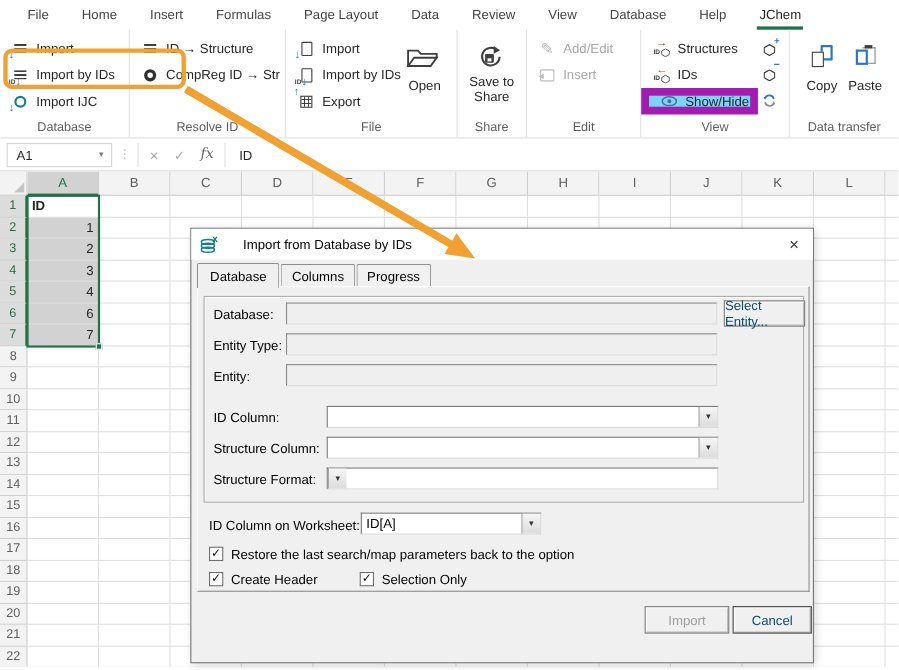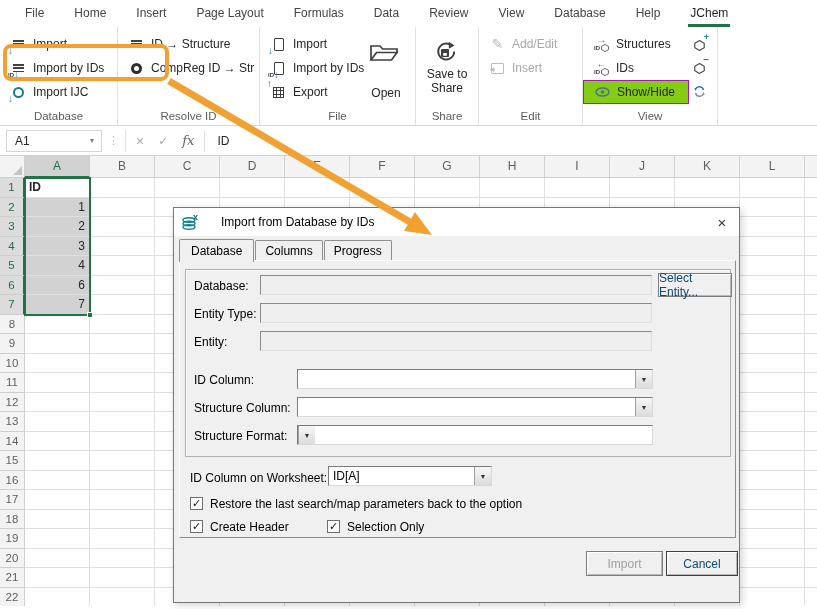--- a/index.html
+++ b/index.html
@@ -35,21 +35,21 @@
     repeating-linear-gradient(90deg,transparent 0 2.4px,#3f3f3f 2.4px 3.4px)}
   .bigbtn{display:flex;flex-direction:column;align-items:center;justify-content:flex-start;
     padding-top:9px;text-align:center;line-height:14px;color:#262626}
   .filecols{display:flex}
   .fitems{width:100px}
   .redarr{color:#c0392b;font-weight:bold;font-size:10px;line-height:8px}
   .viewcols{display:flex}
   .vitems{width:106px}
   .vsmall{display:flex;flex-direction:column;align-items:center;padding-top:3px;gap:3px}
   .sbtn{width:20px;height:20px;display:flex;align-items:center;justify-content:center;position:relative}
-  .hl{background:#84cc16;border:1px solid #a21caf}
+  .hl{background:#7dd3fc;border:7px solid #a21caf}
   .i-table{width:15px;height:12px;border:1px solid #3f3f3f;background:
     repeating-linear-gradient(#0000 0 3px,#3f3f3f 3px 4px),
     linear-gradient(to right,#fff 9px,#2779c7 9px)}
   .i-insert{width:13px;height:11px;border:1.3px solid #bdbdbd;border-radius:1px;position:relative}
   .i-insert span{position:absolute;left:-4px;top:1px;font-size:8px;color:#bdbdbd}
   .pen{font-size:14px;color:#b9b9b9}
   .stack{display:flex;flex-direction:column;align-items:center;line-height:8px}
   .idrow{display:flex;align-items:center;gap:1px}
   .cp{position:relative;width:24px;height:20px}
   .cp .b{position:absolute;right:2px;top:0;width:11px;height:14px;border:2px solid #2779c7;border-radius:1px;background:#fff}
@@ -128,22 +128,22 @@
 </style>
 </head>
 <body>
 
 <div class="app">
 
   <div class="tabbar">
     <div class="rtab">File</div>
     <div class="rtab">Home</div>
     <div class="rtab">Insert</div>
+    <div class="rtab">Formulas</div>
     <div class="rtab">Page Layout</div>
-    <div class="rtab">Formulas</div>
     <div class="rtab">Data</div>
     <div class="rtab">Review</div>
     <div class="rtab">View</div>
     <div class="rtab">Database</div>
     <div class="rtab">Help</div>
     <div class="rtab active">JChem</div>
   </div>
 
   <div class="ribbon">
 
@@ -225,21 +225,21 @@
             <span>Export</span>
           </div>
         </div>
         <div class="bigbtn" style="width:52px">
           <span class="icn" style="width:30px;height:24px">
             <svg width="30" height="22" viewBox="0 0 30 22">
                 <path d="M2 18 V4 h9 l2.5 3 H28 v4" fill="none" stroke="#3f3f3f" stroke-width="1.7"></path>
                 <path d="M2 18 L7.5 10.5 h20.5 l-5.5 7.5 z" fill="none" stroke="#3f3f3f" stroke-width="1.7"></path>
               </svg>
           </span>
-          <span style="margin-top:21px">Open</span>
+          <span style="margin-top:6px">Open</span>
         </div>
       </div>
       <div class="grp-label">File</div>
     </div>
 
     <div class="grp g-share">
       <div class="bigbtn" style="width:100%">
         <span class="icn" style="width:24px;height:22px">
           <svg width="24" height="22" viewBox="0 0 24 22">
               <path d="M18.5 4.5 A8 8 0 1 0 21.2 10.5" fill="none" stroke="#3f3f3f" stroke-width="1.8"></path>
@@ -331,20 +331,40 @@
                 <path d="M10.5 5 a4.3 4.3 0 0 0 -8 -1" fill="none" stroke="#2779c7" stroke-width="1.5"></path>
                 <polygon points="1.2,3.2 3.8,3.2 2.5,6" fill="#2779c7"></polygon>
                 <polygon points="9.2,9.8 11.8,9.8 10.5,7" fill="#8a8a8a"></polygon>
               </svg>
           </div>
         </div>
       </div>
       <div class="grp-label">View</div>
     </div>
 
+    <div class="grp g-transfer">
+      <div style="display:flex;justify-content:center;gap:10px">
+        <div class="bigbtn">
+          <span class="cp">
+              <span class="b"></span>
+              <span class="f"></span>
+            </span>
+          <span style="margin-top:10px">Copy</span>
+        </div>
+        <div class="bigbtn">
+          <span class="ps">
+              <span class="k"></span>
+              <span class="clip"></span>
+              <span class="p"></span>
+            </span>
+          <span style="margin-top:10px">Paste</span>
+        </div>
+      </div>
+      <div class="grp-label">Data transfer</div>
+    </div>
   </div>
 
   <div class="fbar">
     <div class="namebox">
       <span class="nv">A1</span>
       <span class="nb-dd"></span>
     </div>
     <span class="dots"></span>
     <div class="fbtns">
       <span class="fx-cancel"></span>

